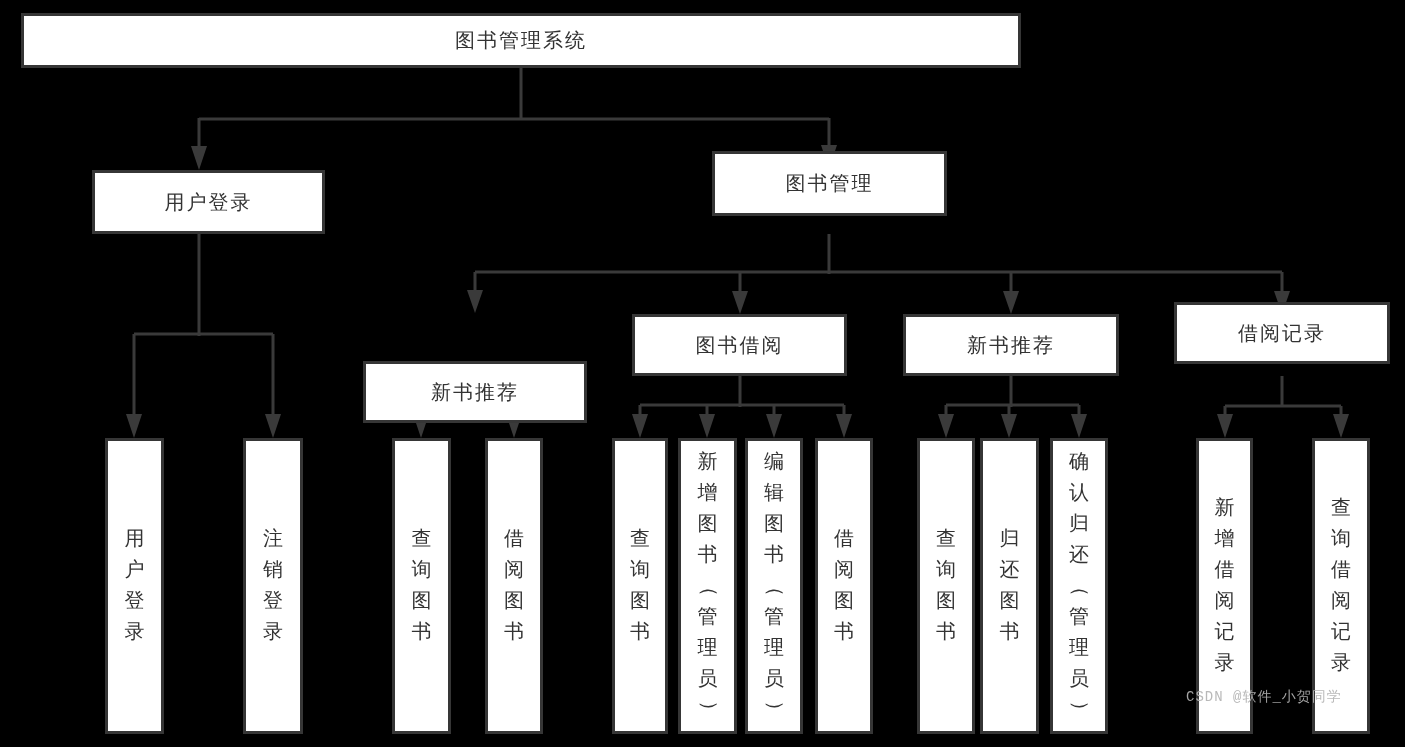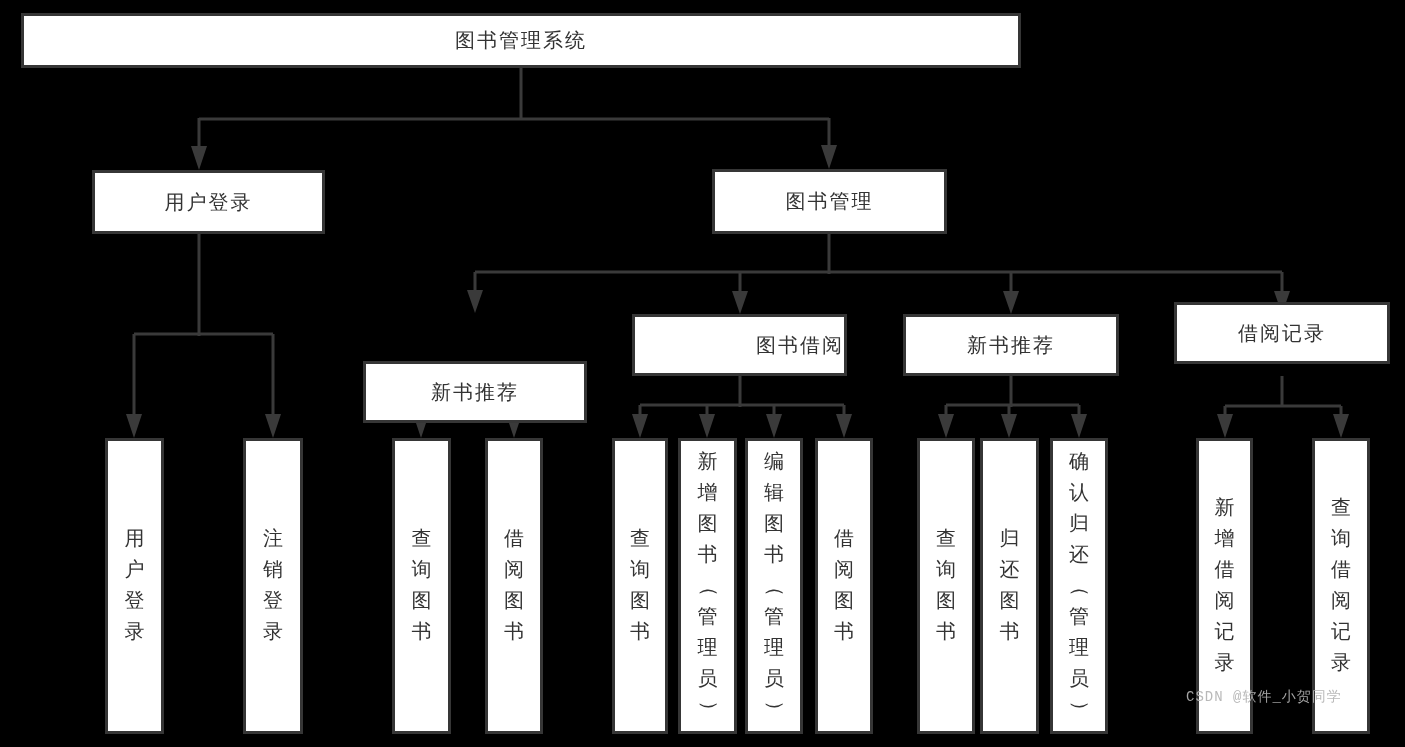--- a/index.html
+++ b/index.html
@@ -62,28 +62,28 @@
     </g>
   </svg>
 
   <div class="box" style="left:21px;top:13px;width:1000px;height:55px;">
     <span>图书管理系统</span>
   </div>
 
   <div class="box" style="left:92px;top:170px;width:233px;height:64px;">
     <span>用户登录</span>
   </div>
-  <div class="box" style="left:712px;top:169px;width:235px;height:65px;">
+  <div class="box" style="left:712px;top:151px;width:235px;height:65px;">
     <span>图书管理</span>
   </div>
 
   <div class="box" style="left:363px;top:313px;width:224px;height:62px;margin-top:48px;">
     <span>新书推荐</span>
   </div>
-  <div class="box" style="left:632px;top:314px;width:215px;height:62px;justify-content:flex-end;">
+  <div class="box" style="left:632px;top:314px;width:215px;height:62px;">
     <span>图书借阅</span>
   </div>
   <div class="box" style="left:903px;top:314px;width:216px;height:62px;">
     <span>新书推荐</span>
   </div>
   <div class="box" style="left:1174px;top:302px;width:216px;height:62px;">
     <span>借阅记录</span>
   </div>
 
   <div class="box vbox" style="left:105px;top:438px;width:59px;height:296px;">

